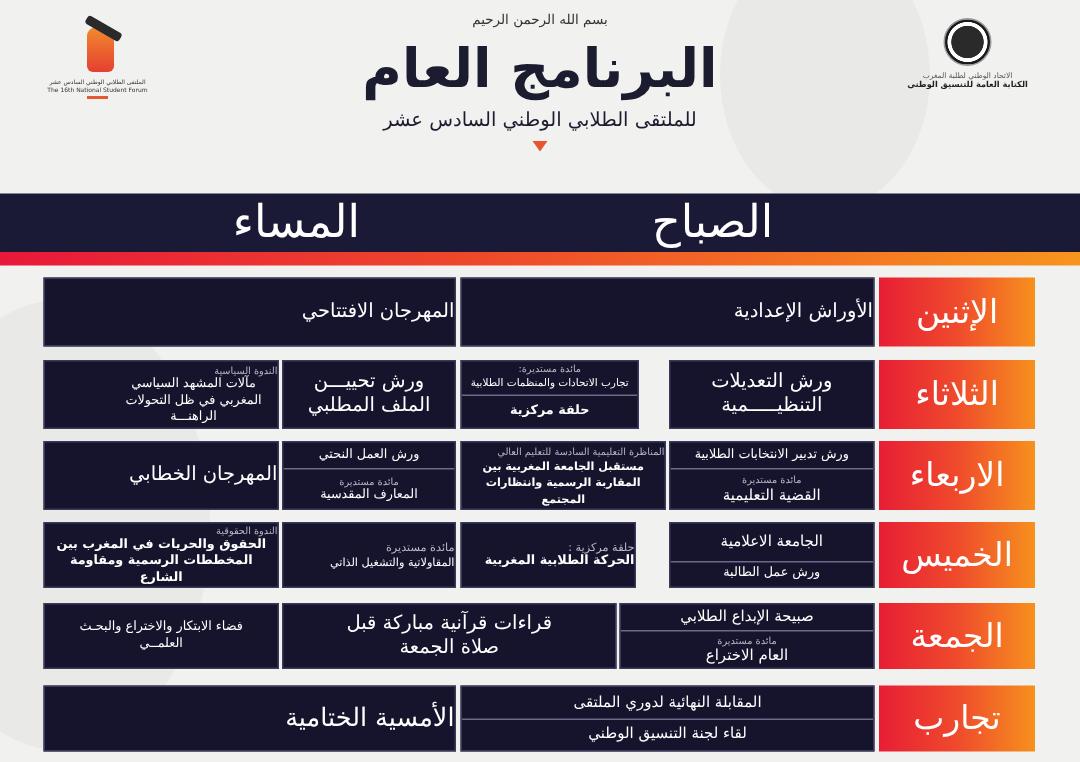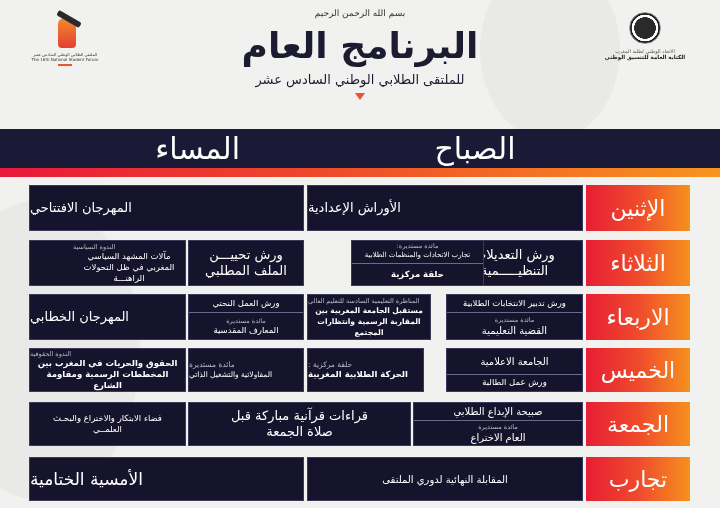--- a/index.html
+++ b/index.html
@@ -32,21 +32,21 @@
   .main-title { font-size: 36px; font-weight: bold; color: #1c1c30; line-height: 44px; margin-top: 6px; letter-spacing: 1px; }
   .subtitle { font-size: 13px; color: #1c1c30; margin-top: 4px; }
   .arrow { width: 0; height: 0; margin: 6px auto 0; border-left: 5px solid transparent; border-right: 5px solid transparent; border-top: 7px solid #e8552e; }
 
   .band { position: absolute; left: 0; top: 129px; width: 720px; height: 46px; background: #1b1a36; }
   .band-stripe { position: absolute; left: 0; top: 168px; width: 720px; height: 9px; background: linear-gradient(90deg, #e8183a 0%, #ee4a2a 45%, #f7941e 100%); }
   .band-label { position: absolute; top: 4px; font-size: 30px; color: #fff; direction: rtl; line-height: 32px; }
   .band-morning { left: 400px; width: 150px; text-align: center; }
   .band-evening { left: 110px; width: 130px; text-align: right; }
 
-  .cell { position: absolute; background: #15142c; color: #fff; border: 1px solid #3a3a5a; direction: rtl; text-align: center; display: flex; flex-direction: column; justify-content: center; align-items: flex-end; overflow: hidden; }
+  .cell { position: absolute; background: #15142c; color: #fff; border: 1px solid #3a3a5a; direction: rtl; text-align: center; display: flex; flex-direction: column; justify-content: center; align-items: flex-start; overflow: hidden; }
   .day { position: absolute; left: 586px; width: 104px; background: linear-gradient(90deg, #e71e35 0%, #ef4a2c 50%, #f6911e 100%); color: #fff; font-size: 22px; display: flex; align-items: center; justify-content: center; direction: rtl; }
   .split { padding: 0; justify-content: stretch; }
   .split .part { flex: 1; width: 100%; display: flex; flex-direction: column; justify-content: center; align-items: center; }
   .split .part + .part { border-top: 1px solid #6a6a8a; }
   .t-lg { font-size: 17px; line-height: 20px; }
   .t-md { font-size: 13px; line-height: 16px; }
   .t-sm { font-size: 10px; line-height: 13px; }
   .t-xs { font-size: 8.5px; line-height: 11px; }
   .t-note { font-size: 6.5px; line-height: 8px; color: #b9b9c9; }
   .b { font-weight: bold; }
@@ -93,21 +93,21 @@
   <div class="t-md">الأوراش الإعدادية</div>
 </div>
 <div class="cell" style="left:29px;top:185px;width:275px;height:46px;">
   <div class="t-md">المهرجان الافتتاحي</div>
 </div>
 
 <div class="day" style="top:240px;height:46px;">الثلاثاء</div>
 <div class="cell" style="left:446px;top:240px;width:137px;height:46px;">
   <div class="t-md" style="padding:0 14px;">ورش التعديلات التنظيـــــمية</div>
 </div>
-<div class="cell split" style="left:307px;top:240px;width:133px;height:46px;margin-left:44px;">
+<div class="cell split" style="left:307px;top:240px;width:119px;height:46px;">
   <div class="part">
     <div class="t-note">مائدة مستديرة:</div>
     <div class="t-xs" style="font-size:7px;">تجارب الاتحادات والمنظمات الطلابية</div>
   </div>
   <div class="part">
     <div class="t-xs b">حلقة مركزية</div>
   </div>
 </div>
 <div class="cell" style="left:188px;top:240px;width:116px;height:46px;">
   <div class="t-md" style="padding:0 12px;">ورش تحييـــن الملف المطلبي</div>
@@ -120,21 +120,21 @@
 <div class="day" style="top:294px;height:46px;">الاربعاء</div>
 <div class="cell split" style="left:446px;top:294px;width:137px;height:46px;">
   <div class="part">
     <div class="t-xs">ورش تدبير الانتخابات الطلابية</div>
   </div>
   <div class="part" style="flex:1.5;">
     <div class="t-note">مائدة مستديرة</div>
     <div class="t-sm">القضية التعليمية</div>
   </div>
 </div>
-<div class="cell" style="left:307px;top:294px;width:124px;height:46px;">
+<div class="cell" style="left:307px;top:294px;width:137px;height:46px;">
   <div class="t-note">المناظرة التعليمية السادسة للتعليم العالي</div>
   <div class="t-xs b" style="font-size:7.5px;padding:0 4px;">مستقبل الجامعة المغربية بين المقاربة الرسمية وانتظارات المجتمع</div>
 </div>
 <div class="cell split" style="left:188px;top:294px;width:116px;height:46px;">
   <div class="part">
     <div class="t-xs">ورش العمل النحتي</div>
   </div>
   <div class="part" style="flex:1.5;">
     <div class="t-note">مائدة مستديرة</div>
     <div class="t-xs">المعارف المقدسية</div>
@@ -181,16 +181,19 @@
 </div>
 <div class="cell" style="left:29px;top:402px;width:157px;height:44px;">
   <div class="t-xs" style="padding:0 20px;">فضاء الابتكار والاختراع والبحـث العلمــي</div>
 </div>
 
 <div class="day" style="top:457px;height:44px;">تجارب</div>
 <div class="cell split" style="left:307px;top:457px;width:276px;height:44px;">
   <div class="part">
     <div class="t-sm">المقابلة النهائية لدوري الملتقى</div>
   </div>
+  <div class="part">
+    <div class="t-sm">لقاء لجنة التنسيق الوطني</div>
+  </div>
 </div>
 <div class="cell" style="left:29px;top:457px;width:275px;height:44px;">
   <div class="t-lg">الأمسية الختامية</div>
 </div>
 
 </body></html>

